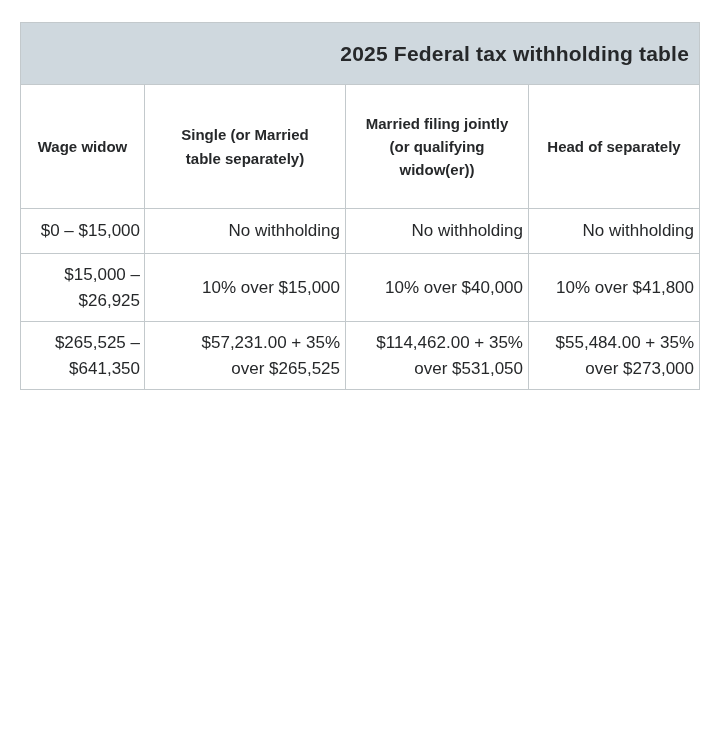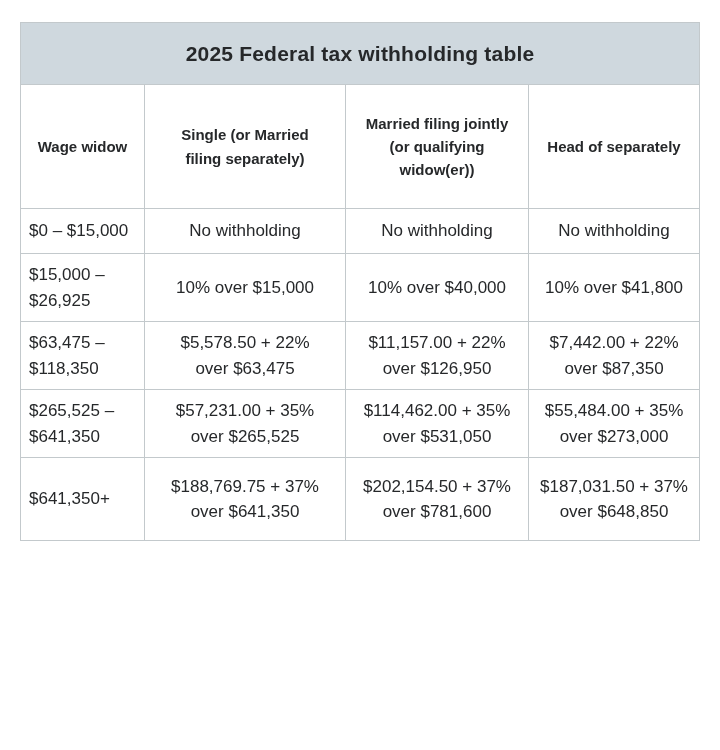--- a/index.html
+++ b/index.html
@@ -21,20 +21,21 @@
     border-collapse: collapse;
     table-layout: fixed;
     width: 679px;
   }
   table.tax-table th,
   table.tax-table td {
     border: 1.5px solid #c3c9cc;
     vertical-align: middle;
     white-space: pre-line;
     box-sizing: border-box;
+    text-align: right;
   }
   th.title-cell {
     background: #cfd8de;
     font-size: 21px;
     font-weight: 700;
     text-align: center;
     height: 62px;
     padding: 4px 10px;
     letter-spacing: 0.2px;
   }
@@ -77,65 +78,46 @@
       <col style="width:183px">
       <col style="width:171px">
     </colgroup>
     <thead>
       <tr>
         <th colspan="4" class="title-cell">2025 Federal tax withholding table</th>
       </tr>
       <tr class="header-row">
         <th>Wage widow</th>
         <th>Single (or Married
-filing separately)</th>
+table separately)</th>
         <th>Married filing jointly
 (or qualifying
 widow(er))</th>
         <th>Head of separately</th>
       </tr>
     </thead>
     <tbody>
       <tr class="r1">
         <td class="wage-col">$0 – $15,000</td>
         <td>No withholding</td>
         <td>No withholding</td>
         <td>No withholding</td>
       </tr>
       <tr class="r2">
         <td class="wage-col">$15,000 –
 $26,925</td>
         <td>10% over $15,000</td>
         <td>10% over $40,000</td>
         <td>10% over $41,800</td>
       </tr>
-      <tr class="r4">
-        <td class="wage-col">$63,475 –
-$118,350</td>
-        <td>$5,578.50 + 22%
-over $63,475</td>
-        <td>$11,157.00 + 22%
-over $126,950</td>
-        <td>$7,442.00 + 22%
-over $87,350</td>
-      </tr>
       <tr class="r7">
         <td class="wage-col">$265,525 –
 $641,350</td>
         <td>$57,231.00 + 35%
 over $265,525</td>
         <td>$114,462.00 + 35%
 over $531,050</td>
         <td>$55,484.00 + 35%
 over $273,000</td>
       </tr>
-      <tr class="r8">
-        <td class="wage-col">$641,350+</td>
-        <td>$188,769.75 + 37%
-over $641,350</td>
-        <td>$202,154.50 + 37%
-over $781,600</td>
-        <td>$187,031.50 + 37%
-over $648,850</td>
-      </tr>
     </tbody>
   </table>
 </div>
 
 </body></html>

